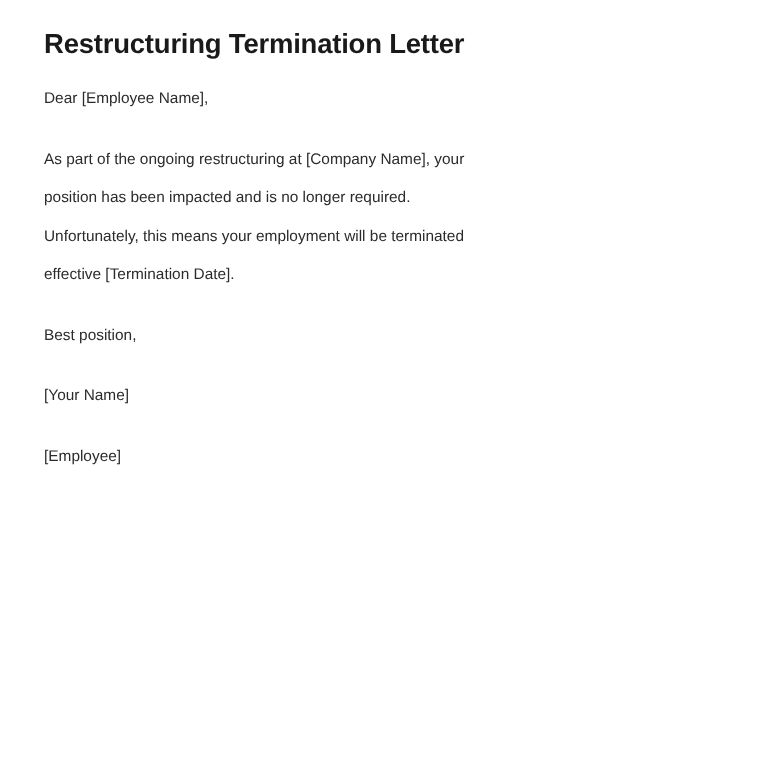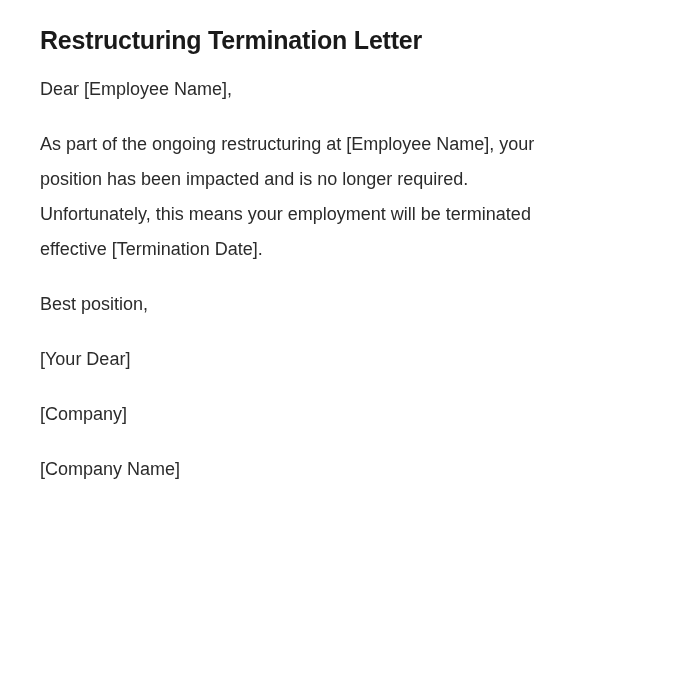--- a/index.html
+++ b/index.html
@@ -24,43 +24,42 @@
     margin: 0 0 18px 0;
     font-size: 25px;
     line-height: 28px;
     font-weight: 700;
     letter-spacing: -0.2px;
     color: #1a1a1a;
   }
   .para {
     margin: 0 0 20px 0;
     max-width: 602px;
-    font-size: 18px;
+    font-size: 14px;
     line-height: 35px;
     font-weight: 400;
     color: #2b2b2b;
     white-space: pre-line; 
   }
 </style>
 </head>
 <body>
 
 <div class="page">
 
   <h1 class="letter-title">Restructuring Termination Letter</h1>
 
   <p class="para">Dear [Employee Name],</p>
 
-  <p class="para">As part of the ongoing restructuring at [Employee Name], your
+  <p class="para">As part of the ongoing restructuring at [Company Name], your
 position has been impacted and is no longer required.
 Unfortunately, this means your employment will be terminated
 effective [Termination Date].</p>
 
 
   <p class="para">Best position,</p>
 
-  <p class="para">[Your Dear]</p>
+  <p class="para">[Your Name]</p>
 
-  <p class="para">[Company]</p>
+  <p class="para">[Employee]</p>
 
-  <p class="para">[Company Name]</p>
 
 </div>
 
 </body></html>

